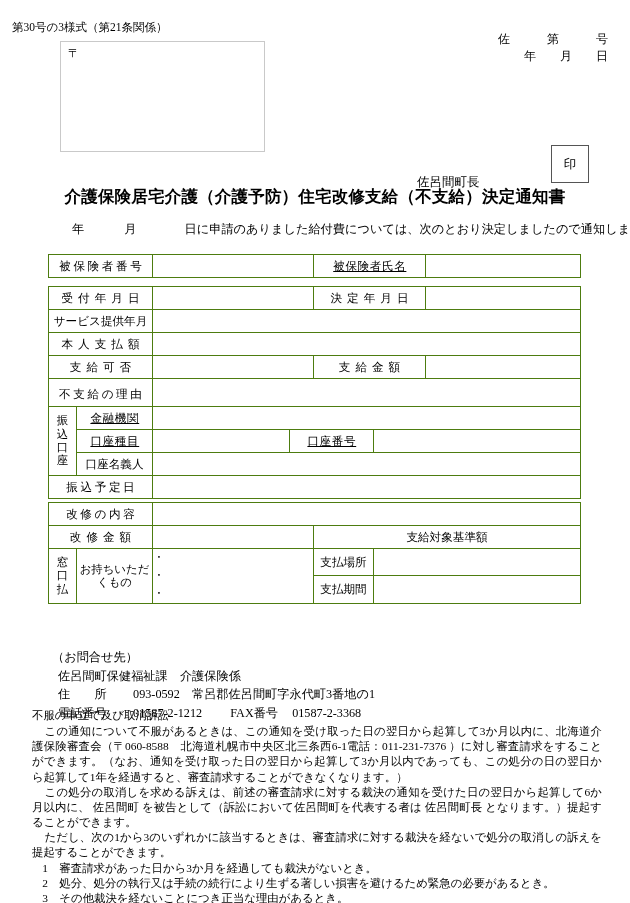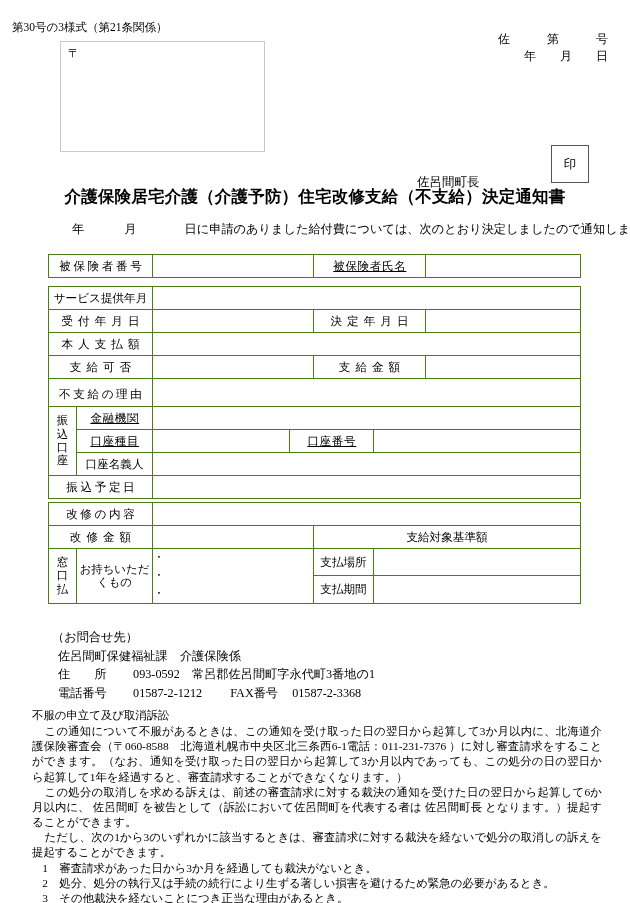--- a/index.html
+++ b/index.html
@@ -147,21 +147,21 @@
     font-size: 11.6px;
     line-height: 1.55;
     padding: 3px 0 3px 8px;
     text-align: left;
   }
   .dots span { display: block; }
 
   
   .contact {
     position: absolute;
-    left: 52px; top: 628px;
+    left: 52px; top: 648px;
     font-size: 12.2px;
     line-height: 1.52;
     white-space: nowrap;
   }
   .contact .ln { display: block; }
   .contact .k { display: inline-block; width: 72px; }
 
   
   .legal {
     position: absolute;
@@ -241,28 +241,28 @@
 
   <table class="tbl" id="t2">
     <colgroup>
       <col style="width:104px">
         <col style="width:161px">
         <col style="width:112px">
         <col style="width:155px">
     </colgroup>
     <tbody>
       <tr>
+        <td class="lbl sp2">受付年月日</td>
+        <td class="fill"></td>
+        <td class="lbl sp2">決定年月日</td>
+        <td class="fill"></td>
+      </tr>
+      <tr>
         <td class="lbl tight">サービス提供年月</td>
         <td class="fill" colspan="3"></td>
-      </tr>
-      <tr>
-        <td class="lbl sp2">受付年月日</td>
-        <td class="fill"></td>
-        <td class="lbl sp2">決定年月日</td>
-        <td class="fill"></td>
       </tr>
       <tr>
         <td class="lbl sp2">本人支払額</td>
         <td class="fill" colspan="3"></td>
       </tr>
       <tr>
         <td class="lbl sp2">支給可否</td>
         <td class="fill"></td>
         <td class="lbl sp2">支給金額</td>
         <td class="fill"></td>

